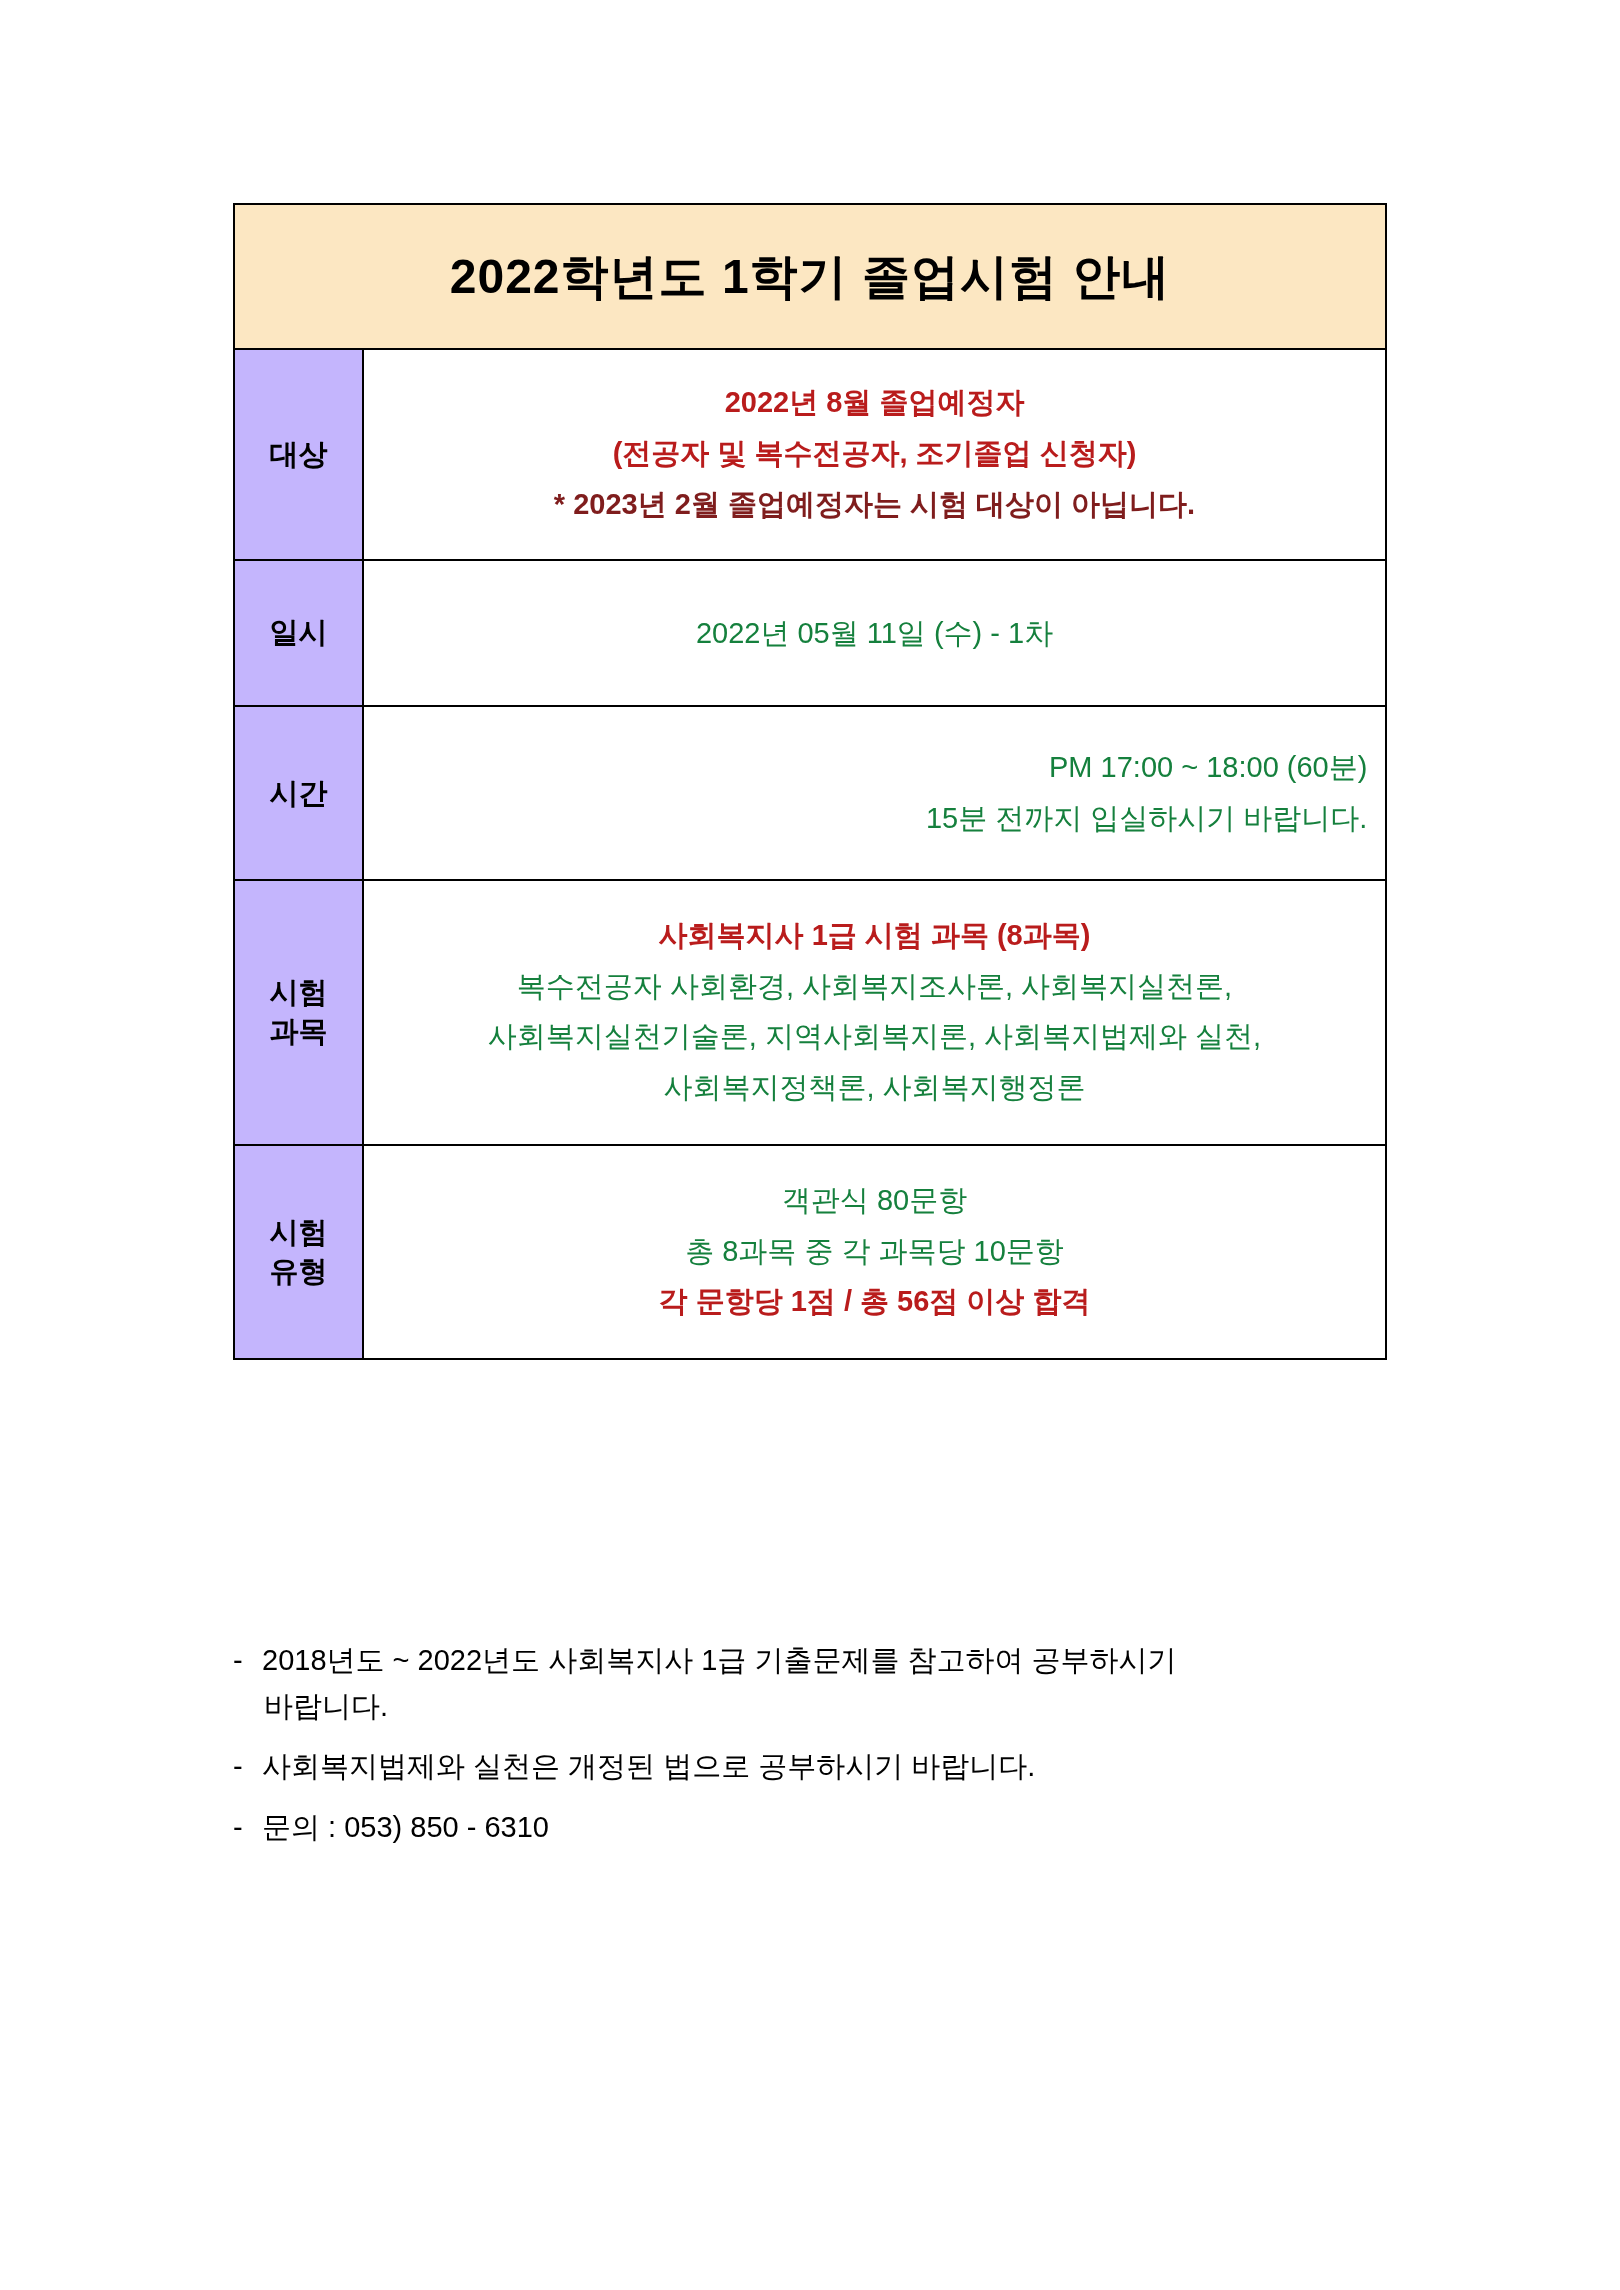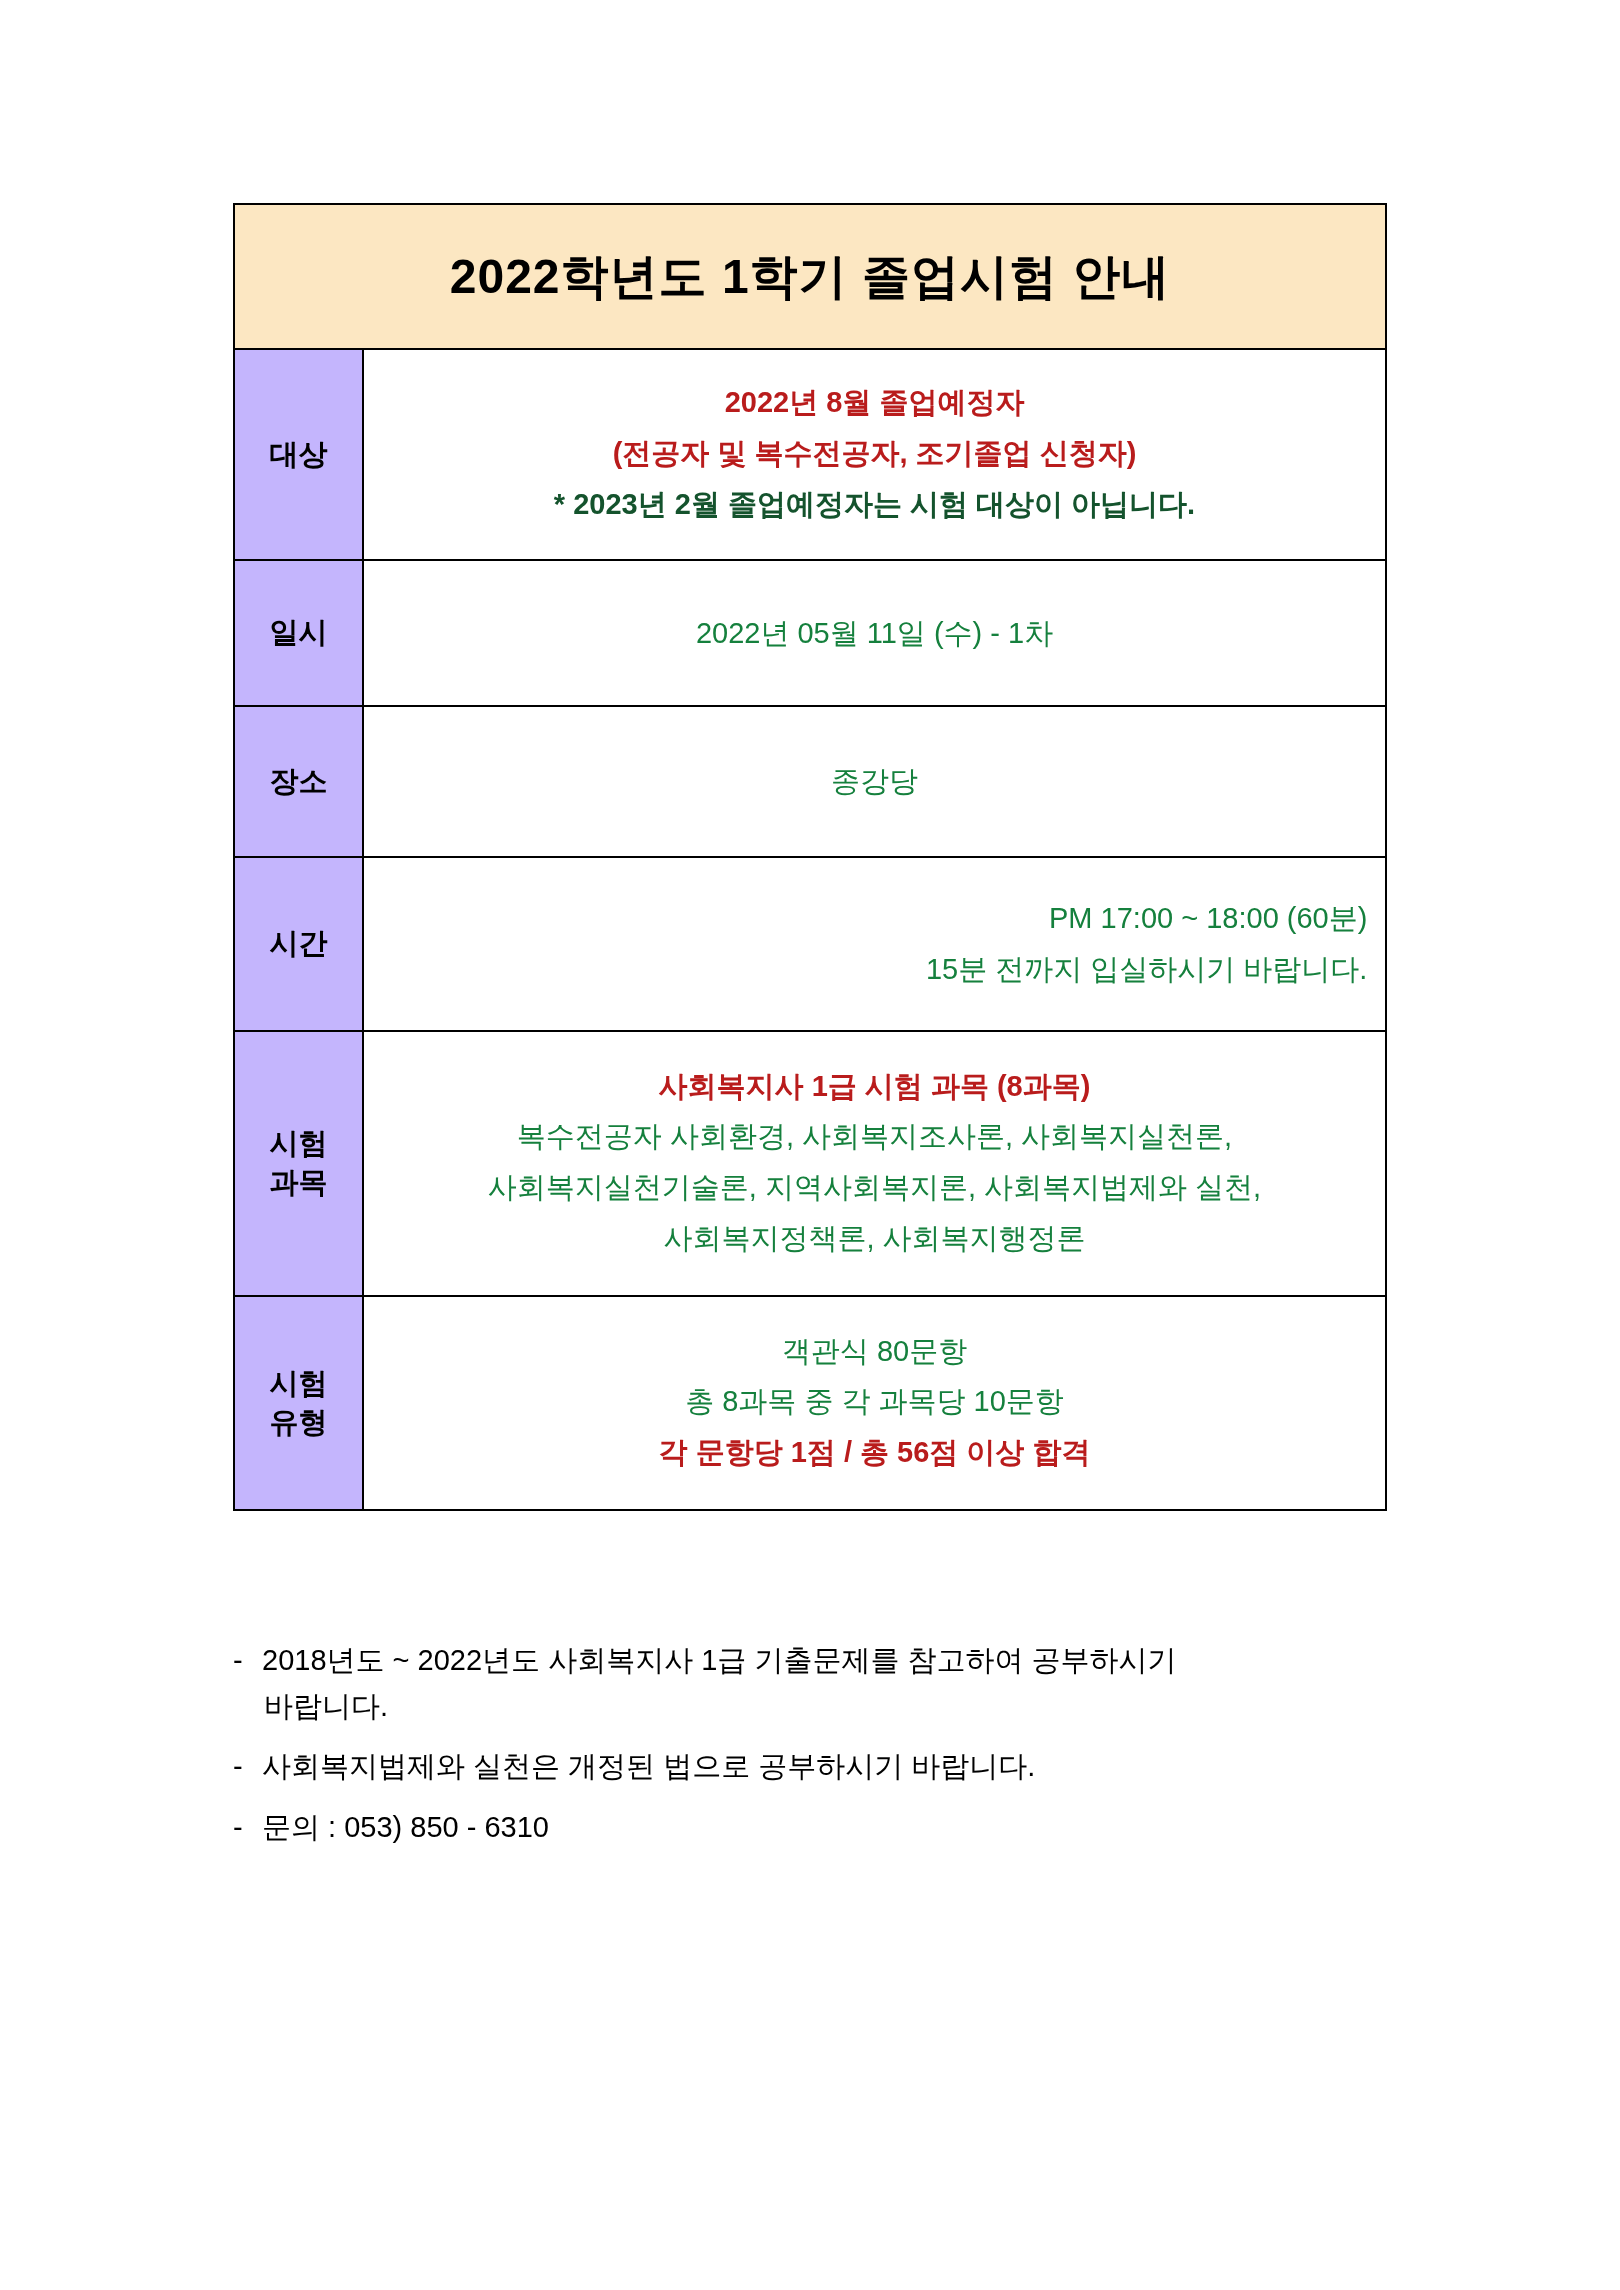--- a/index.html
+++ b/index.html
@@ -55,21 +55,21 @@
     text-align: center;
     font-size: 29px;
     line-height: 1.75;
     padding: 25.5px 17.6px;
   }
   .body-cell .ln {
     display: block;
     white-space: nowrap;
   }
   .blue { color: #b91c1c; font-weight: bold; }
-  .red  { color: #14532d; font-weight: bold; }
+  .red  { color: #7f1d1d; font-weight: bold; }
   .plain { color: #15803d; }
 
   .row-target .body-cell { padding: 27.4px 17.6px 29px; }
   .row-datetime .body-cell { padding: 47px 17.6px; }
   .row-place .body-cell { padding: 49px 17.6px; }
   .row-time .body-cell { padding: 35px 17.6px; text-align: right; }
   .row-subjects .body-cell { padding: 29px 17.6px 31px; }
   .row-type .body-cell { padding: 29px 17.6px 31px; }
 
   .notes {
@@ -120,26 +120,20 @@
         </td>
       </tr>
 
       <tr class="row-datetime">
         <td class="label-cell">일시</td>
         <td class="body-cell">
           <span class="ln plain">2022년 05월 11일 (수) - 1차</span>
         </td>
       </tr>
 
-      <tr class="row-place">
-        <td class="label-cell">장소</td>
-        <td class="body-cell">
-          <span class="ln plain">종강당</span>
-        </td>
-      </tr>
 
       <tr class="row-time">
         <td class="label-cell">시간</td>
         <td class="body-cell">
           <span class="ln plain">PM 17:00 ~ 18:00 (60분)</span>
           <span class="ln plain">15분 전까지 입실하시기 바랍니다.</span>
         </td>
       </tr>
 
       <tr class="row-subjects">

